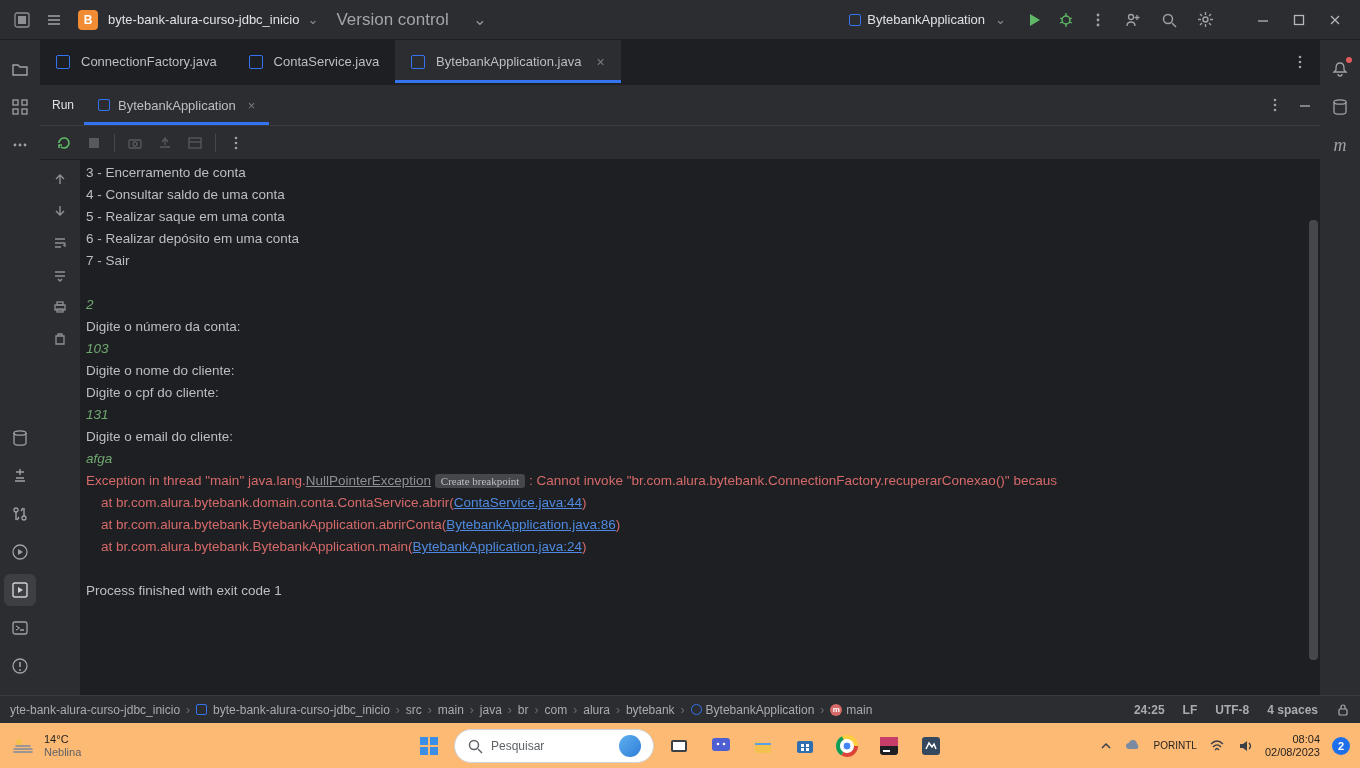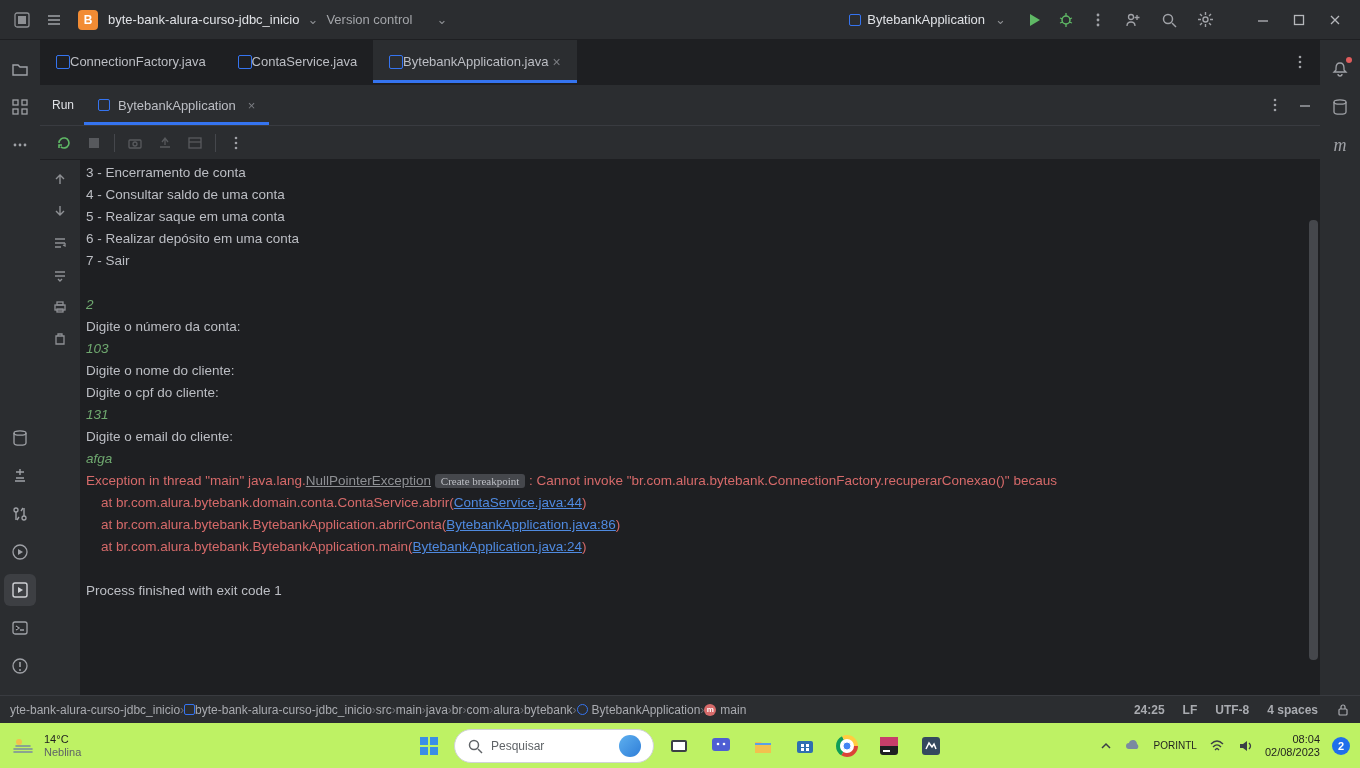--- a/index.html
+++ b/index.html
@@ -5,33 +5,33 @@
 * { margin:0; padding:0; box-sizing:border-box; font-family:"Segoe UI",Arial,sans-serif; }
 body { background:#1e1f22; color:#bcbec4; font-size:13px; overflow:hidden; width:1360px; height:768px; position:relative; }
 svg { display:block; }
 
 
 .title-bar { height:40px; background:#2b2d30; display:flex; align-items:center; padding:0 8px; gap:4px; border-bottom:1px solid #1e1f22; }
 .tb-icon { width:28px; height:28px; display:flex; align-items:center; justify-content:center; border-radius:4px; color:#a0a2a7; }
 .proj-chip { width:20px; height:20px; background:#f28c34; border-radius:4px; display:flex; align-items:center; justify-content:center; color:#fff; font-weight:bold; font-size:12px; margin-left:6px; }
 .proj-name { margin-left:6px; color:#dfe1e5; font-size:13px; }
 .chev { margin-left:4px; color:#8e9094; }
-.vc { margin-left:4px; color:#a3a5a9; font-size:13px; display:flex; align-items:center; gap:20px; }
+.vc { margin-left:14px; color:#a3a5a9; font-size:17px; display:flex; align-items:center; gap:20px; }
 .tb-spacer { flex:1; }
 .run-combo { display:flex; align-items:center; gap:6px; padding:4px 10px; border-radius:6px; }
 .run-combo .sq { width:12px; height:12px; border:1px solid #3574f0; border-radius:2px; }
 .run-combo .lbl { color:#dfe1e5; }
 .play { color:#5fb865; }
 .bug  { color:#5fb865; }
 .tb-right { display:flex; align-items:center; gap:2px; margin-left:auto; }
 .tb-right .tb-icon { width:34px; }
 
 
 .tab-row { position:absolute; top:40px; left:40px; right:40px; height:44px; background:#1e1f22; display:flex; align-items:stretch; border-bottom:1px solid #1e1f22; }
-.etab { display:flex; align-items:center; gap:0; padding:0 16px; color:#bcbec4; font-size:13px; position:relative; }
+.etab { display:flex; align-items:center; gap:11px; padding:0 16px; color:#bcbec4; font-size:13px; position:relative; }
 .etab .ficon { width:14px; height:14px; border:1px solid #3574f0; border-radius:2px; }
 .etab.active { background:#2b2d30; }
 .etab.active::after { content:""; position:absolute; left:0; right:0; bottom:0; height:3px; background:#3574f0; }
 .etab .close { color:#7b7d82; font-size:14px; margin-left:4px; }
 .tab-row .filler { flex:1; }
 .tab-more { width:40px; display:flex; align-items:center; justify-content:center; color:#a0a2a7; }
 
 
 .lstrip { position:absolute; top:40px; left:0; width:40px; bottom:45px; background:#2b2d30; display:flex; flex-direction:column; align-items:center; padding-top:10px; gap:0; }
 .lstrip .sp { flex:1; }
@@ -67,29 +67,29 @@
 .console { position:absolute; top:160px; left:80px; right:40px; bottom:45px; background:#1e1f22; font-family:"JetBrains Mono","Consolas",monospace; font-size:13.5px; line-height:22px; padding:2px 6px 10px 6px; overflow:hidden; color:#bcbec4; }
 .console .in  { color:#6fa86f; font-style:italic; }
 .console .err { color:#d66a6a; }
 .console .lnk { color:#4f8ae0; text-decoration:underline; }
 .console .mut { color:#8e9094; text-decoration:underline; }
 .console .bp  { background:#45474c; color:#bcbec4; padding:1px 6px; border-radius:3px; font-family:"Segoe UI"; font-size:11px; font-style:normal; text-decoration:none; }
 .hscroll { position:absolute; left:6px; bottom:4px; width:290px; height:9px; background:#45474c; border-radius:4px; }
 .vscroll-track { position:absolute; right:42px; top:200px; width:9px; height:470px; }
 .vscroll-thumb { position:absolute; top:20px; width:9px; height:440px; background:#45474c; border-radius:4px; }
 .idebar { position:absolute; left:0; right:0; bottom:45px; height:28px; background:#2b2d30; border-top:1px solid #393b40; display:flex; align-items:center; font-size:12px; color:#a9abb0; padding:0 10px; gap:6px; }
-.idebar .crumb { display:flex; align-items:center; }
+.idebar .crumb { display:flex; align-items:center; gap:6px; }
 .idebar .cright { margin-left:auto; display:flex; align-items:center; gap:18px;font-weight:bold; }
 .idebar .gt { color:#6b6d72; }
 .idebar .modchip { width:11px; height:11px; border:1px solid #3574f0; border-radius:2px; display:inline-block; }
 .idebar .mchip { width:12px;height:12px;border-radius:50%;background:#d66a6a;display:inline-block;color:#fff;font-size:8px;line-height:12px;text-align:center;font-weight:bold;}
 .lock { width:14px; height:14px; }
 
 
-.taskbar { position:absolute; left:0; right:0; bottom:0; height:45px; background:#bef264; display:flex; align-items:center; padding:0 10px; gap:8px; font-size:12px; color:#1f1f1f; }
+.taskbar { position:absolute; left:0; right:0; bottom:0; height:45px; background:#fdba74; display:flex; align-items:center; padding:0 10px; gap:8px; font-size:12px; color:#1f1f1f; }
 .weather { display:flex; align-items:center; gap:8px; }
 .wicon { width:26px; height:26px; }
 .wtxt { display:flex; flex-direction:column; line-height:13px; font-size:11px; }
 .tb-center { position:absolute; left:50%; transform:translateX(-50%); display:flex; align-items:center; gap:8px; }
 .search { display:flex; align-items:center; background:#fff; border:1px solid #d0d3d7; border-radius:22px; width:200px; height:34px; padding:0 12px; color:#5f6367; gap:8px; }
 .search .bing { width:22px; height:22px; border-radius:50%; background:linear-gradient(135deg,#5eb0ef,#2f7ed8); margin-left:auto; }
 .tbi { width:34px; height:34px; border-radius:6px; display:flex; align-items:center; justify-content:center; }
 .tray { margin-left:auto; display:flex; align-items:center; gap:12px; }
 .tray .col { display:flex; flex-direction:row; line-height:12px; font-size:10px; text-align:center; }
 .tray .time { text-align:right; font-size:11px; line-height:13px; }

